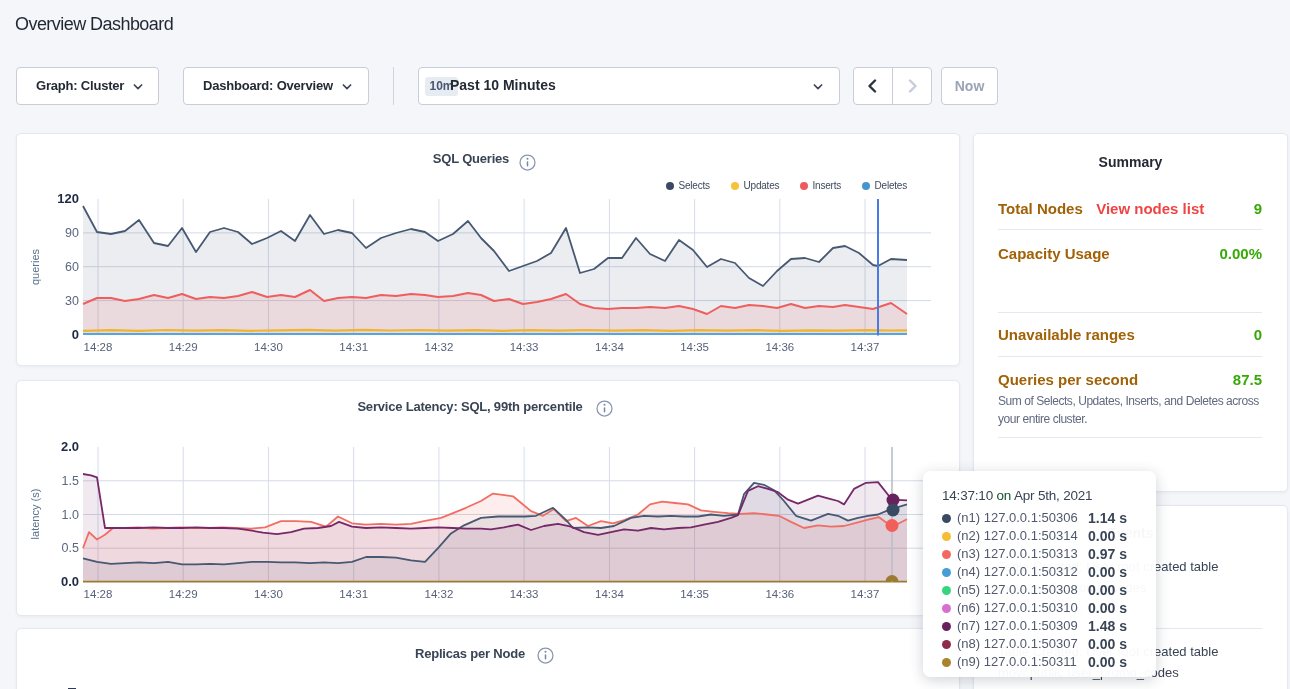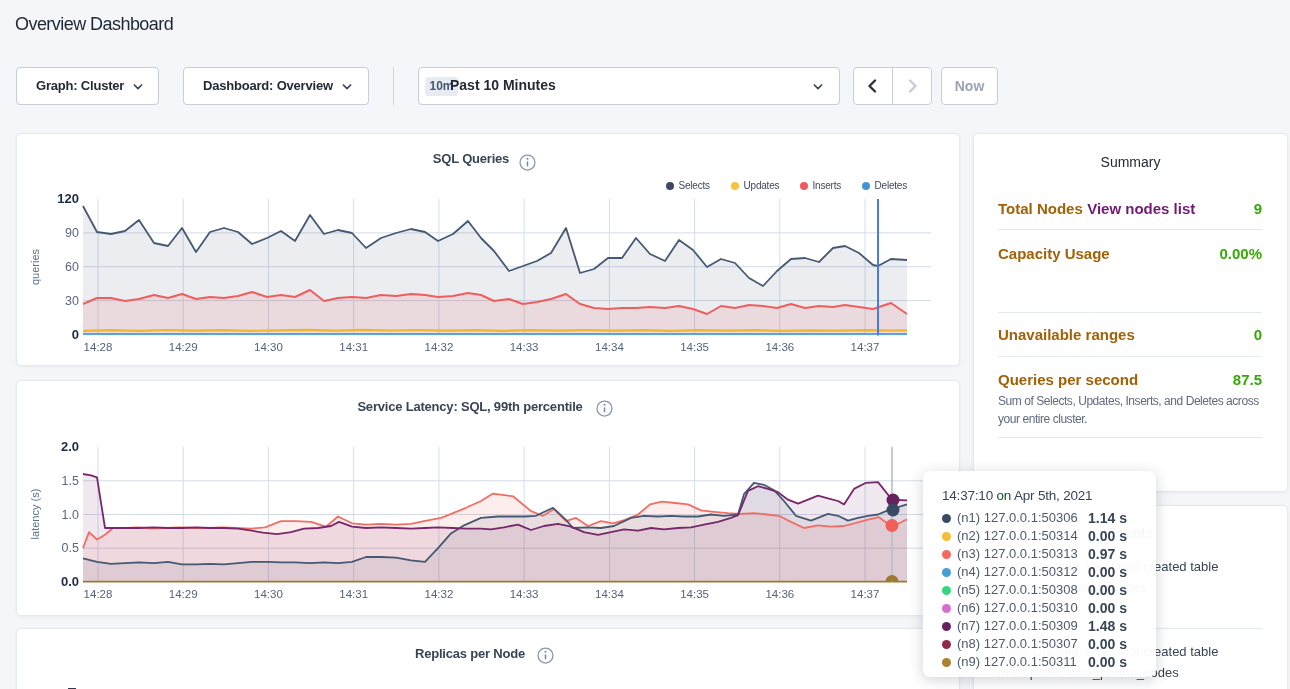--- a/index.html
+++ b/index.html
@@ -160,23 +160,23 @@
 <svg style="position:absolute;left:520px;top:17.5px" width="17" height="17" viewBox="0 0 17 17">
       <circle cx="8.5" cy="8.5" r="7.5" fill="none" stroke="#8a96ae" stroke-width="1.25"></circle>
       <rect x="7.75" y="7.2" width="1.5" height="5.2" rx="0.75" fill="#7886a2"></rect>
       <circle cx="8.5" cy="4.8" r="1" fill="#7886a2"></circle>
     </svg>
 <text></text>
 <div style="position:absolute;left:51px;top:59px;width:8px;height:2.5px;background:#2c3a55"></div>
 </div>
 
 <div class="panel" style="left:973px;top:133px;width:315px;height:359px">
-<div style="position:absolute;width:100%;top:20px;text-align:center;font-size:14px;font-weight:normal;color:#242a35">Summary</div>
+<div style="position:absolute;width:100%;top:20px;text-align:center;font-size:14px;font-weight:bold;color:#242a35">Summary</div>
 <div class="srow" style="top:66px"><span class="slab">Total Nodes</span>
-  <span style="font-size:15px;font-weight:bold;color:#701a75;">View nodes list</span>
+  <span style="font-size:15px;font-weight:bold;color:#ef4444;margin-left:9px">View nodes list</span>
   <span class="sval">9</span></div>
 <div class="sdiv" style="top:95px"></div>
 <div class="srow" style="top:111px"><span class="slab">Capacity Usage</span><span class="sval">0.00%</span></div>
 <div class="sdiv" style="top:178px"></div>
 <div class="srow" style="top:192px"><span class="slab">Unavailable ranges</span><span class="sval">0</span></div>
 <div class="sdiv" style="top:222px"></div>
 <div class="srow" style="top:237px"><span class="slab">Queries per second</span><span class="sval">87.5</span></div>
 <div class="sdesc" style="top:258px">Sum of Selects, Updates, Inserts, and Deletes across<br>your entire cluster.</div>
 <div class="sdiv" style="top:303px"></div>
 </div>

